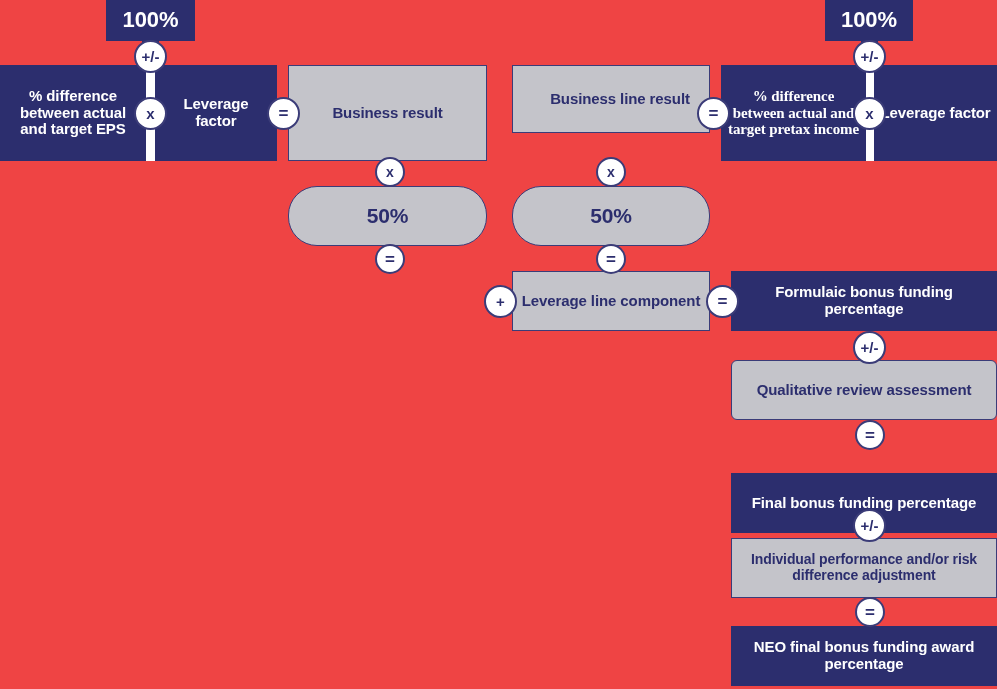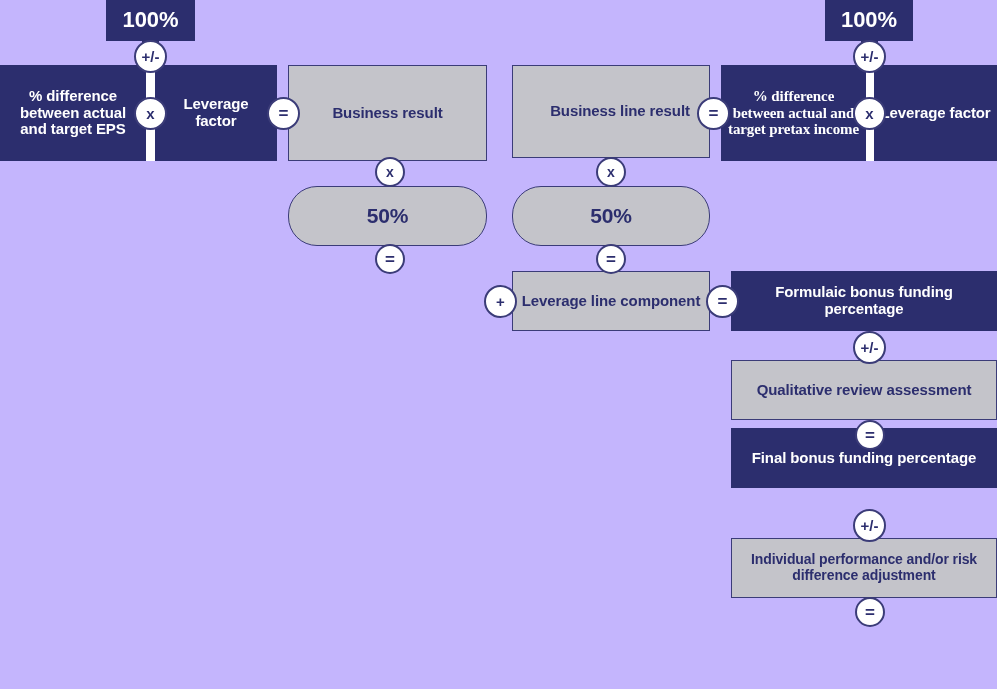--- a/index.html
+++ b/index.html
@@ -4,21 +4,21 @@
 <style>
   html,body{margin:0;padding:0;background:#ffffff;}
   body{
     font-family:"Liberation Sans", sans-serif;
     -webkit-font-smoothing:antialiased;
   }
   #stage{
     position:relative;
     width:997px;
     height:689px;
-    background:#c4b5fd;
+    background:#ef4444;
     overflow:hidden;
   }
 
   
   .box{
     position:absolute;
     box-sizing:border-box;
     display:flex;
     align-items:center;
     justify-content:center;
@@ -94,21 +94,21 @@
     <span>% difference between actual and target EPS</span>
   </div>
   <div class="box navy t15" style="left:155px;top:65px;width:122px;height:96px;">
     <span>Leverage factor</span>
   </div>
 
   <div class="box gray t15" style="left:288px;top:65px;width:199px;height:96px;">
     <span>Business result</span>
   </div>
 
-  <div class="box gray t15" style="left:512px;top:65px;width:198px;height:93px;padding-left:24px;">
+  <div class="box gray t15" style="left:512px;top:65px;width:198px;height:68px;padding-left:24px;">
     <span>Business line result</span>
   </div>
 
   <div class="box navy t15" style="left:721px;top:65px;width:145px;height:96px;font-family:Liberation Serif, serif;">
     <span>% difference between actual and target pretax income</span>
   </div>
   <div class="box navy t15" style="left:874px;top:65px;width:123px;height:96px;">
     <span>Leverage factor</span>
   </div>
 
@@ -120,32 +120,35 @@
   </div>
 
   <div class="box gray t15" style="left:512px;top:271px;width:198px;height:60px;">
     <span>Leverage line component</span>
   </div>
 
   <div class="box navy t15" style="left:731px;top:271px;width:266px;height:60px;">
     <span>Formulaic bonus funding percentage</span>
   </div>
 
-  <div class="box gray t15" style="left:731px;top:360px;width:266px;height:60px;">
+  <div class="box gray t15" style="left:731px;top:360px;width:266px;height:60px;border-radius:6px;">
     <span>Qualitative review assessment</span>
   </div>
 
-  <div class="box navy t15" style="left:731px;top:428px;width:266px;height:60px;">
+  <div class="box navy t15" style="left:731px;top:473px;width:266px;height:60px;">
     <span>Final bonus funding percentage</span>
   </div>
 
   <div class="box gray t14" style="left:731px;top:538px;width:266px;height:60px;">
     <span>Individual performance and/or risk difference adjustment</span>
   </div>
 
+  <div class="box navy t15" style="left:731px;top:626px;width:266px;height:60px;">
+    <span>NEO final bonus funding award percentage</span>
+  </div>
 
   <div class="gap" style="left:146px;top:65px;width:9px;height:96px;"></div>
   <div class="gap" style="left:866px;top:65px;width:8px;height:96px;"></div>
   <div class="gap" style="left:147px;top:41px;width:7px;height:26px;"></div>
   <div class="gap" style="left:867px;top:41px;width:7px;height:26px;"></div>
 
   <div class="op op-lg" style="left:134px;top:40px;">
     <span>+/-</span>
   </div>
 

